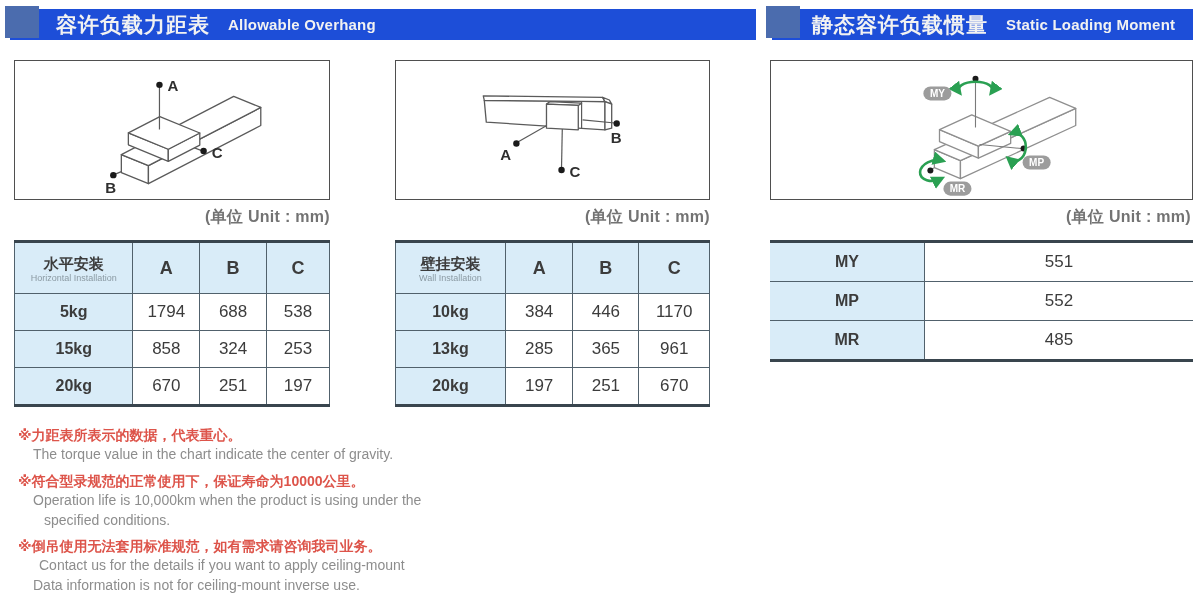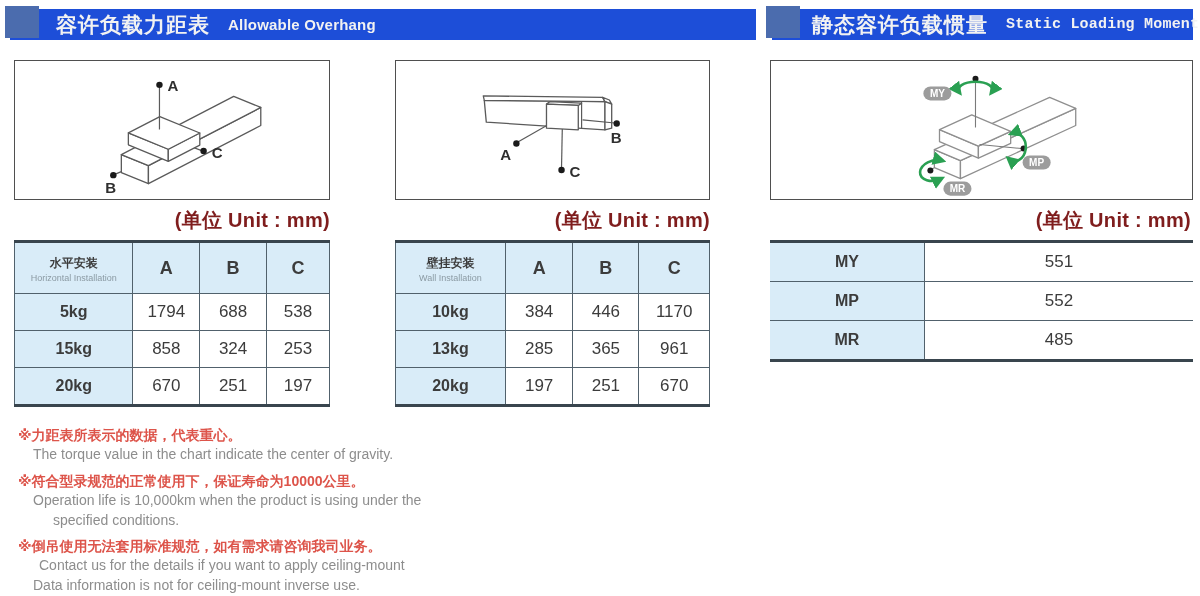--- a/index.html
+++ b/index.html
@@ -14,46 +14,46 @@
     display:flex;align-items:center;white-space:nowrap;
   }
   .hbar .zh{font-size:21px;font-weight:bold;letter-spacing:1px;}
   .hbar .en{font-size:15px;font-weight:bold;margin-left:18px;letter-spacing:0.2px;}
   .accent{position:absolute;width:34px;height:32px;background:#4b6cae;z-index:2;}
   
   .dbox{position:absolute;border:1.5px solid #4f4f4f;background:#fff;box-sizing:border-box;}
   .dbox svg{display:block;width:100%;height:100%;}
   
   .unit{
-    position:absolute;text-align:right;font-size:20px;font-weight:600;color:#7f1d1d;
+    position:absolute;text-align:right;font-size:16px;font-weight:600;color:#737373;
     letter-spacing:0.3px;
   }
   
   table.dtable{
     position:absolute;border-collapse:collapse;table-layout:fixed;
     border-top:3px solid #39454e;border-bottom:3px solid #39454e;
   }
   table.dtable th,table.dtable td{
     border:1.5px solid #51616c;text-align:center;vertical-align:middle;
     color:#3c3c3c;padding:0;
   }
   table.dtable tr.hrow th{background:#d9ecf8;height:50px;font-size:18px;font-weight:600;}
-  table.dtable tr.hrow th .zh{font-size:12px;font-weight:bold;line-height:19px;}
+  table.dtable tr.hrow th .zh{font-size:15px;font-weight:bold;line-height:19px;}
   table.dtable tr.hrow th .en{font-size:9px;font-weight:normal;color:#8b9aa3;line-height:10px;}
   table.dtable td{height:36px;font-size:17px;}
   table.dtable td.lbl{background:#d9ecf8;font-size:16px;font-weight:600;}
   
   table.mtable td{border-left:none;border-right:none;height:38px;}
   table.mtable td.lbl{border-right:1.5px solid #51616c;font-weight:bold;}
   
   .notes{position:absolute;left:18px;top:419px;width:478px;}
   .notes div{line-height:19.4px;white-space:nowrap;}
   .note-zh{color:#dd544a;font-weight:bold;font-size:14px;margin-top:7px;}
   .note-en{color:#8d8d8d;font-size:14px;margin-left:15px;}
-  .note-en.ind2{margin-left:35px;}
+  .note-en.ind2{margin-left:26px;}
   .note-en.ind3{margin-left:21px;}
   
   .rail{fill:#ffffff;stroke:#5a5a5a;stroke-width:1.3;stroke-linejoin:round;}
   .rail3{fill:#ffffff;stroke:#8f8f8f;stroke-width:1.3;stroke-linejoin:round;}
   .leader{stroke:#5a5a5a;stroke-width:1.2;fill:none;}
   .leader3{stroke:#7a7a7a;stroke-width:1.1;fill:none;}
   .dot{fill:#1a1a1a;}
   .dletter{font-family:"Liberation Sans","DejaVu Sans",sans-serif;font-weight:bold;font-size:15px;fill:#2f2f2f;}
   .garc{stroke:#2aa052;stroke-width:2.6;fill:none;}
   .badge{fill:#9c9c9c;}
@@ -62,21 +62,21 @@
 </head>
 <body>
 
 <div class="accent" style="left:5px;top:6px;"></div>
 <div class="hbar" style="left:10px;top:9px;width:700px;padding-left:46px;">
   <span class="zh">容许负载力距表</span>
   <span class="en">Allowable Overhang</span>
 </div>
 
 <div class="accent" style="left:766px;top:6px;"></div>
-<div class="hbar" style="left:772px;top:9px;width:421px;padding-left:40px;box-sizing:border-box;font-family:Liberation Mono, monospace;">
+<div class="hbar" style="left:772px;top:9px;width:421px;padding-left:40px;box-sizing:border-box;">
   <span class="zh">静态容许负载惯量</span>
   <span class="en">Static Loading Moment</span>
 </div>
 
 <div class="dbox" style="left:14px;top:60px;width:316px;height:140px;">
   <svg viewBox="0 0 313 137">
     <path class="rail" d="M106,93 L106,111 L133,122 L133,104 Z"></path>
     <path class="rail" d="M133,104 L245,46 L245,64 L133,122 Z"></path>
     <path class="rail" d="M106,93 L218,35 L245,46 L133,104 Z"></path>
     <path class="leader" d="M160,79 L186,89"></path>

